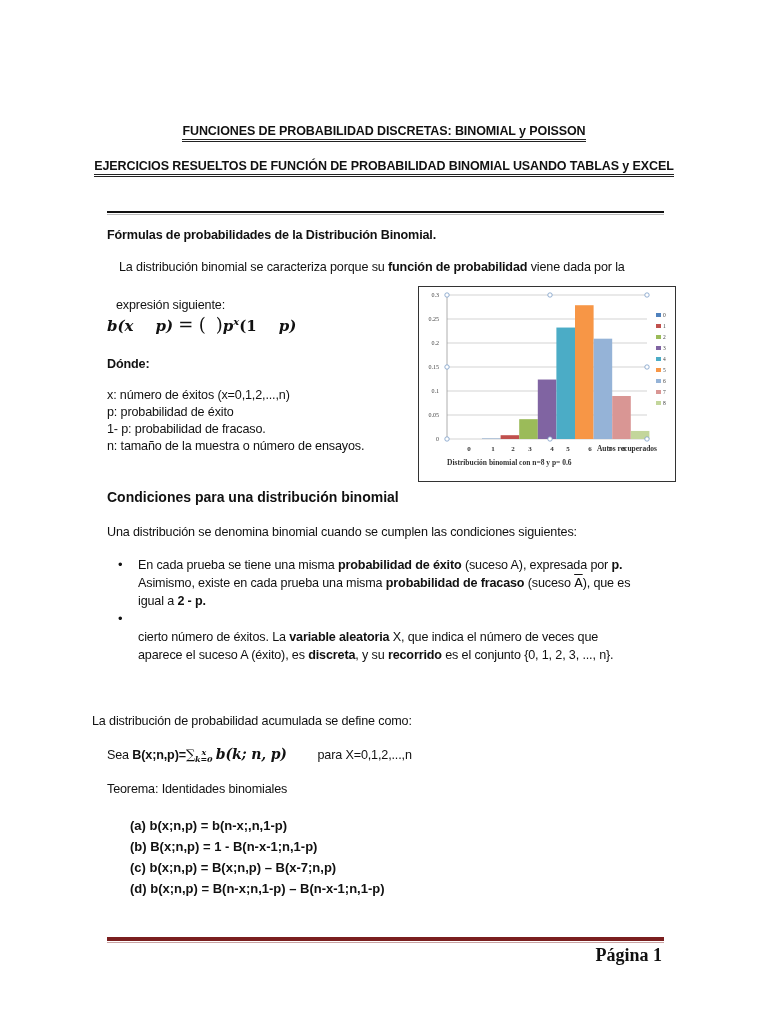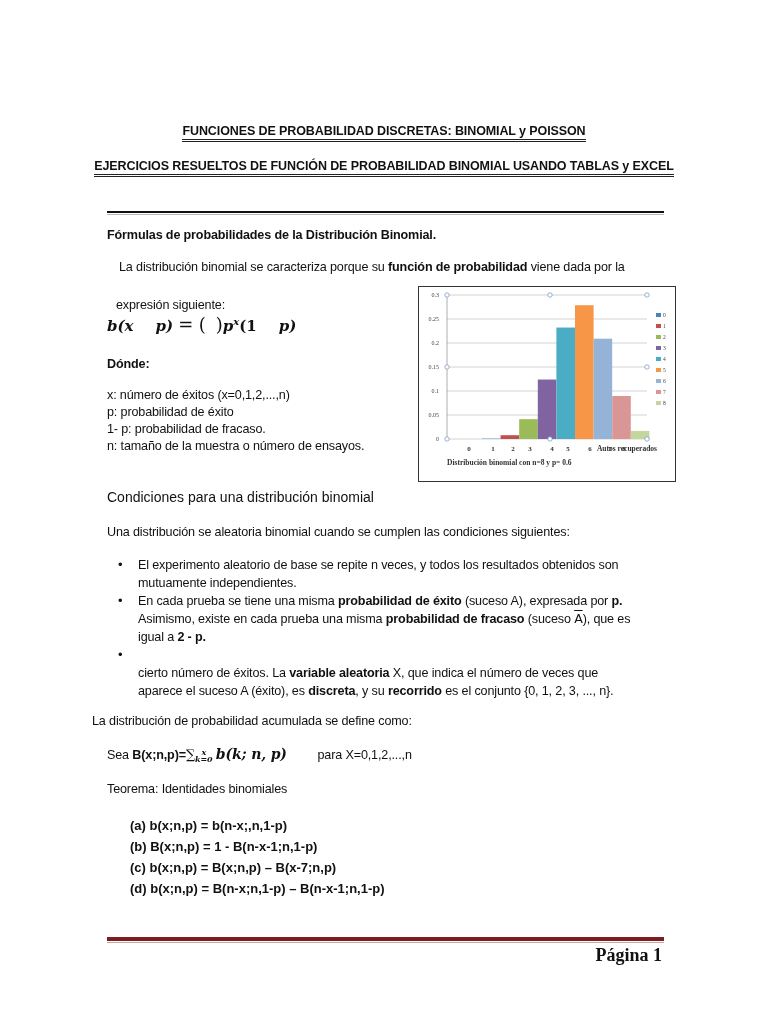--- a/index.html
+++ b/index.html
@@ -6,21 +6,21 @@
   body { width:768px; height:1024px; position:relative; overflow:hidden;
          font-family:"Liberation Sans", "DejaVu Sans", sans-serif; color:#111; }
   .abs { position:absolute; }
   .title { font-weight:bold; font-size:12.5px; text-align:center; left:0; width:768px;
            letter-spacing:-0.1px; }
   .title span { border-bottom:3px double #222; padding-bottom:1px; }
   .rule { left:107px; width:557px; height:0; border-top:2px solid #111; }
   .rule2 { left:107px; width:557px; height:0; border-top:1px solid #bbb; }
   .txt { font-size:12.6px; line-height:18px; white-space:nowrap; letter-spacing:-0.15px;text-align:center; }
   .b { font-weight:bold; }
-  .h2 { font-size:14px; font-weight:normal; }
+  .h2 { font-size:14px; font-weight:bold; }
   .formula { font-family:"DejaVu Serif", serif; font-style:italic; font-weight:bold; font-size:15px; }
   .formula .paren { font-style:normal; font-weight:normal; font-size:18px; }
   .bullets { left:118px; width:540px; margin:0; padding:0; list-style:none; }
   .bullets li { position:relative; padding-left:20px; font-size:12.6px; line-height:18px;
                 letter-spacing:-0.15px; margin-bottom:0; }
   .bullets li::before { content:"•"; position:absolute; left:0; top:0; font-size:13px; }
   .abar { text-decoration:overline; font-family:"DejaVu Sans", sans-serif; font-weight:normal; }
   .ident { left:130px; font-size:13px; font-weight:bold; line-height:21px; white-space:nowrap; }
   .chart { left:418px; top:286px; width:258px; height:196px; border:1px solid #333;
            box-sizing:border-box; background:#fff; }
@@ -134,27 +134,23 @@
         <circle cx="28" cy="152" r="2.2" fill="#fff" stroke="#7a9cc6" stroke-width="0.8"></circle>
         <circle cx="131" cy="152" r="2.2" fill="#fff" stroke="#7a9cc6" stroke-width="0.8"></circle>
         <circle cx="228" cy="152" r="2.2" fill="#fff" stroke="#7a9cc6" stroke-width="0.8"></circle>
       </g>
     <text id="xlabel" x="208" y="164" text-anchor="middle" font-family="Liberation Serif, serif" font-size="7.5" font-weight="bold" fill="#333">Autos recuperados</text>
     <text id="ctitle" x="28" y="178" font-family="Liberation Serif, serif" font-size="7.5" font-weight="bold" fill="#333">Distribución binomial con n=8 y p= 0.6</text>
   </svg>
 </div>
 
 <div class="abs h2" style="left:107px; top:489px;">Condiciones para una distribución binomial</div>
-<div class="abs txt" style="left:107px; top:523px;">Una distribución se aleatoria binomial cuando se cumplen las condiciones siguientes:</div>
+<div class="abs txt" style="left:107px; top:523px;">Una distribución se denomina binomial cuando se cumplen las condiciones siguientes:</div>
 
 <ul class="abs bullets" style="top:556px;">
-  <li>
-    <span>El experimento aleatorio de base se repite n veces, y todos los resultados obtenidos son</span><br>
-    <span>mutuamente independientes.</span>
-  </li>
   <li>
     <span>En cada prueba se tiene una misma </span><b>probabilidad de éxito</b><span> (suceso A), expresada por  </span><b>p.</b><br>
     <span>Asimismo, existe en cada prueba una misma </span><b>probabilidad de fracaso</b><span> (suceso </span><span class="abar">A</span><span>), que es</span><br>
     <span>igual a   </span><b>2 - p.</b>
   </li>
   <li>
     <br>
     <span>cierto número de éxitos. La </span><b>variable aleatoria</b><span>  X, que indica el número de veces que</span><br>
     <span>aparece el suceso A (éxito), es </span><b>discreta</b><span>, y su </span><b>recorrido</b><span> es el conjunto  {0, 1, 2, 3, ..., n}.</span>
   </li>

